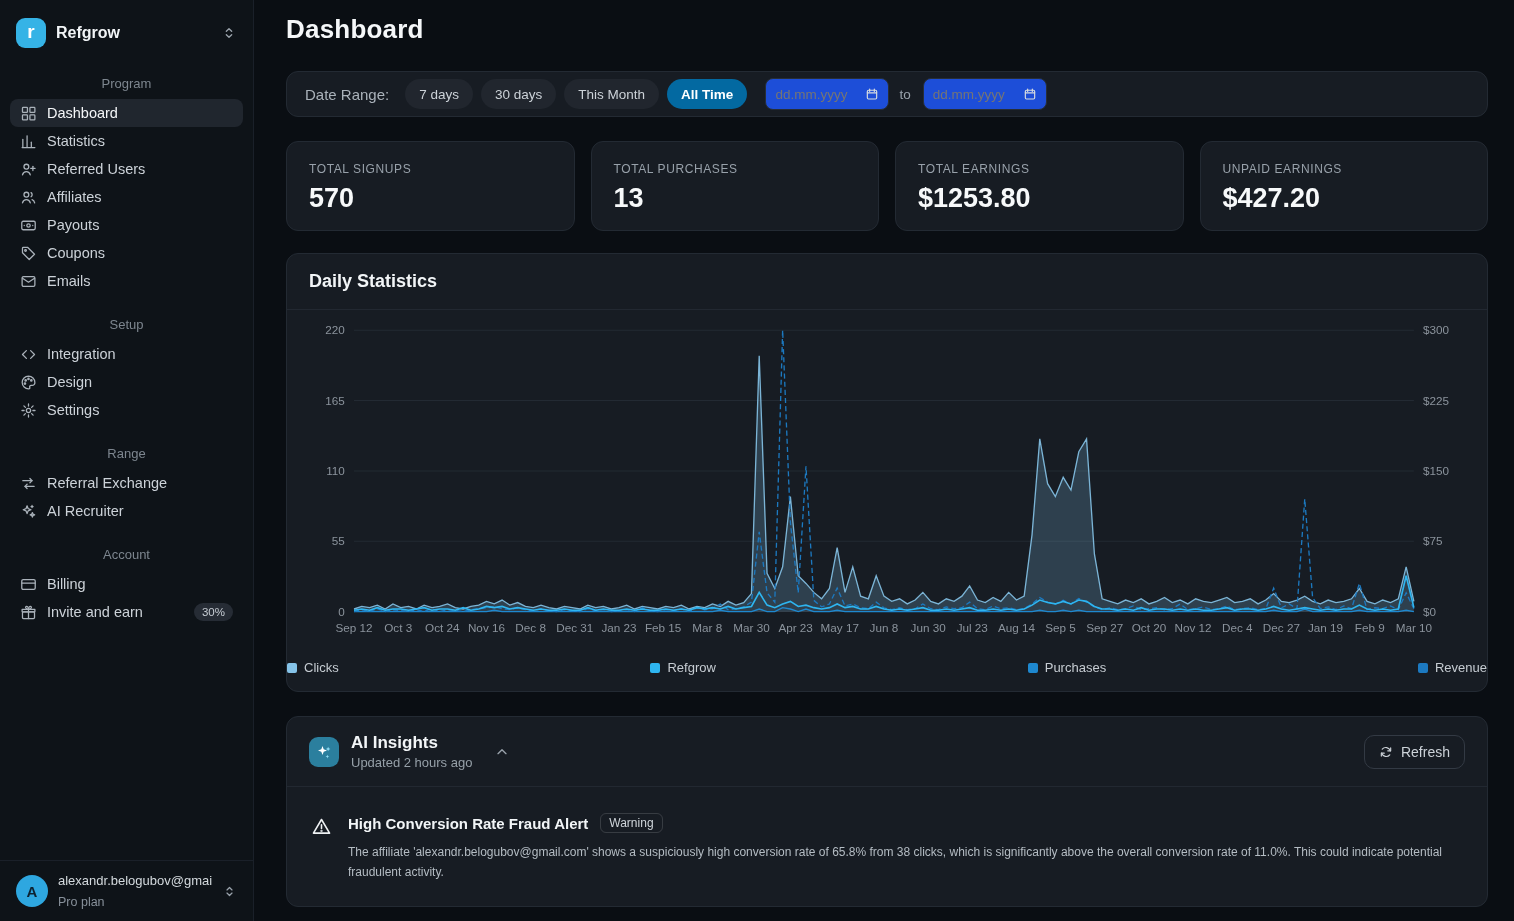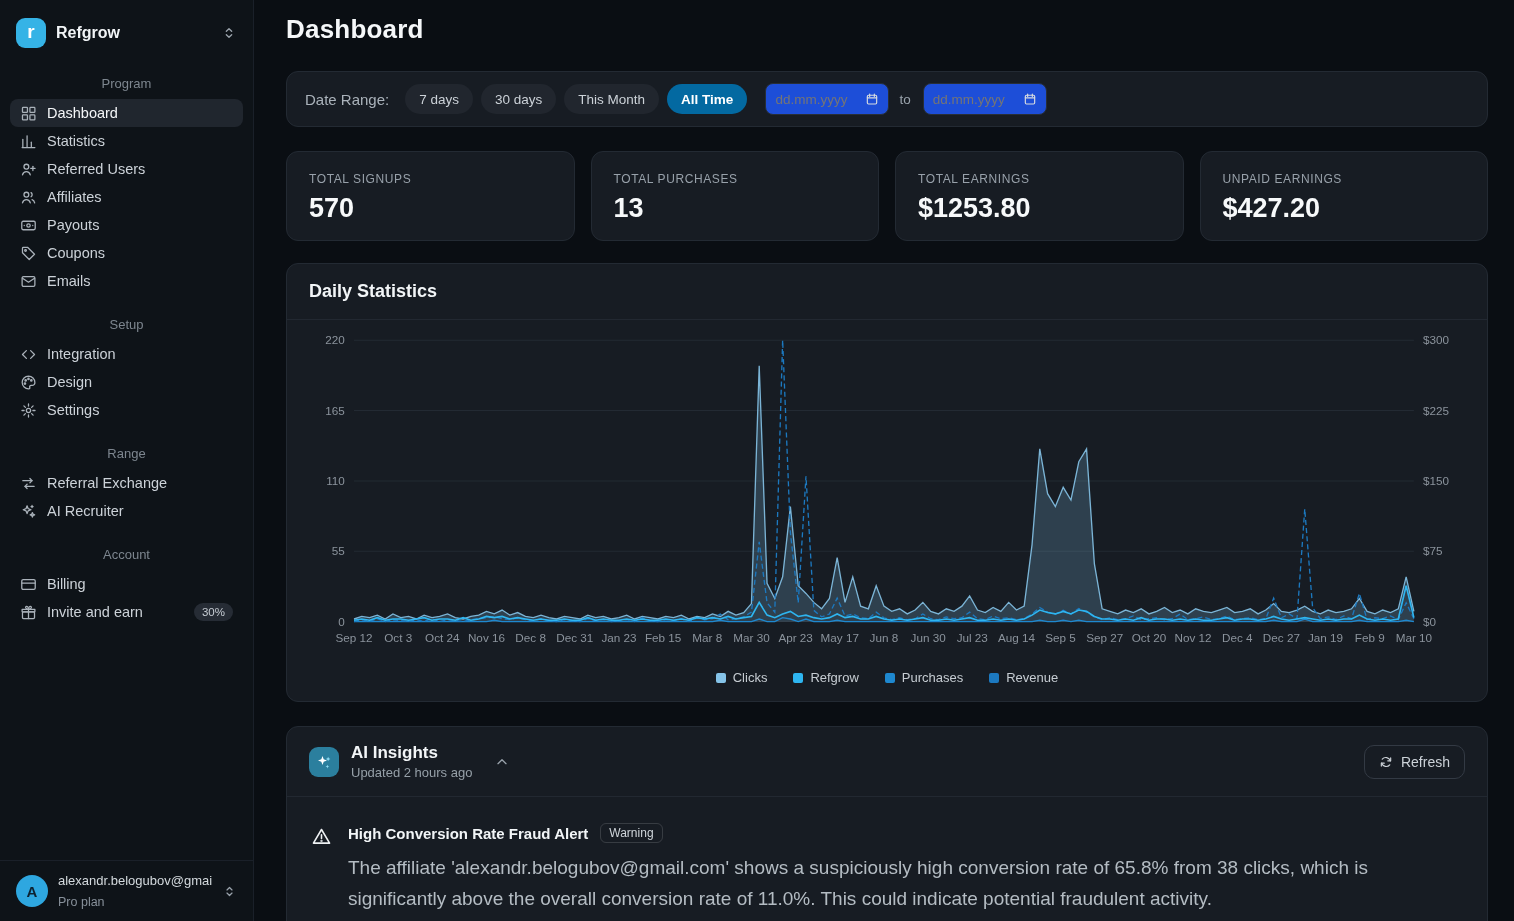--- a/index.html
+++ b/index.html
@@ -49,21 +49,21 @@
   .user-meta { flex:1; overflow:hidden; }
   .user-email { font-size:13px; color:#d4dade; white-space:nowrap; overflow:hidden; }
   .user-plan { font-size:12.5px; color:#87909a; margin-top:7px; }
   
   .main { flex:1; padding:14px 26px 0 32px; overflow:hidden; }
   .page-title { font-size:26px; font-weight:bold; letter-spacing:.2px; color:#f5f7f9; }
   .card {
     background:#171c23; border:1px solid #232a33; border-radius:12px;
   }
   .daterange-card {
-    margin-top:26px; height:56px; display:flex; align-items:center;
+    margin-top:26px; height:46px; display:flex; align-items:center;
     padding:0 18px; gap:8px;
   }
   .dr-label { font-size:15px; color:#aab2ba; margin-right:8px; }
   .pill {
     height:30px; padding:0 14px; border-radius:15px; border:none;
     background:#21262e; color:#ccd2d8; font-size:13.5px;
     font-family:"Liberation Sans", sans-serif; cursor:pointer;
   }
   .pill.active { background:#0369a1; color:#ffffff; font-weight:bold; }
   .date-box {
@@ -79,21 +79,21 @@
   
   .stats-row { margin-top:24px; display:grid; grid-template-columns:repeat(4,1fr); gap:16px; }
   .stat-card { padding:20px 22px; height:90px; }
   .stat-label { font-size:12px; letter-spacing:.6px; color:#98a1aa; }
   .stat-value { font-size:27px; font-weight:bold; color:#f7f9fa; margin-top:7px; }
   
   .chart-card { margin-top:22px; }
   .chart-head { padding:17px 22px; font-size:18px; font-weight:bold; color:#f2f5f7;
                 border-bottom:1px solid #222831; }
   .chart-wrap { padding:6px 14px 0 14px; }
-  .legend { display:flex; justify-content:center; gap:26px; padding:8px 0 16px 0; }
+  .legend { display:flex; justify-content:space-between; gap:26px; padding:8px 0 16px 0; }
   .legend-item { display:flex; align-items:center; gap:7px; font-size:13px; color:#c6ccd2; }
   .legend-swatch { width:10px; height:10px; border-radius:2px; }
   
   .ai-card { margin-top:24px; }
   .ai-head { display:flex; align-items:center; padding:16px 22px; border-bottom:1px solid #222831; }
   .ai-icon {
     width:30px; height:30px; border-radius:9px; background:#2b7f9e;
     display:flex; align-items:center; justify-content:center; margin-right:12px;
   }
   .ai-titles .t { font-size:17px; font-weight:bold; color:#f2f5f7; }
@@ -106,21 +106,21 @@
     font-family:"Liberation Sans", sans-serif; cursor:pointer;
   }
   .alert { display:flex; gap:16px; padding:26px 22px 24px 24px; }
   .warn-icon { color:#eef1f3; display:flex; margin-top:3px; }
   .alert-title-row { display:flex; align-items:center; gap:12px; }
   .alert-title { font-size:15px; font-weight:bold; color:#f2f5f7; }
   .warn-badge {
     font-size:12px; color:#cfd5da; border:1px solid rgba(255,255,255,.14);
     border-radius:6px; padding:2px 8px;
   }
-  .alert-body { margin-top:10px; font-size:19px; line-height:1.62; color:#b4bcc3; max-width:1120px; }
+  .alert-body { margin-top:10px; font-size:12px; line-height:1.62; color:#b4bcc3; max-width:1120px; }
 </style>
 </head>
 <body>
 
 <aside class="sidebar">
   <div class="brand">
     <div class="brand-logo">r</div>
     <div class="brand-name">Refgrow</div>
     <span class="updown">
       <svg width="16" height="16" viewBox="0 0 24 24" fill="none" stroke="currentColor" stroke-width="2" stroke-linecap="round" stroke-linejoin="round">

